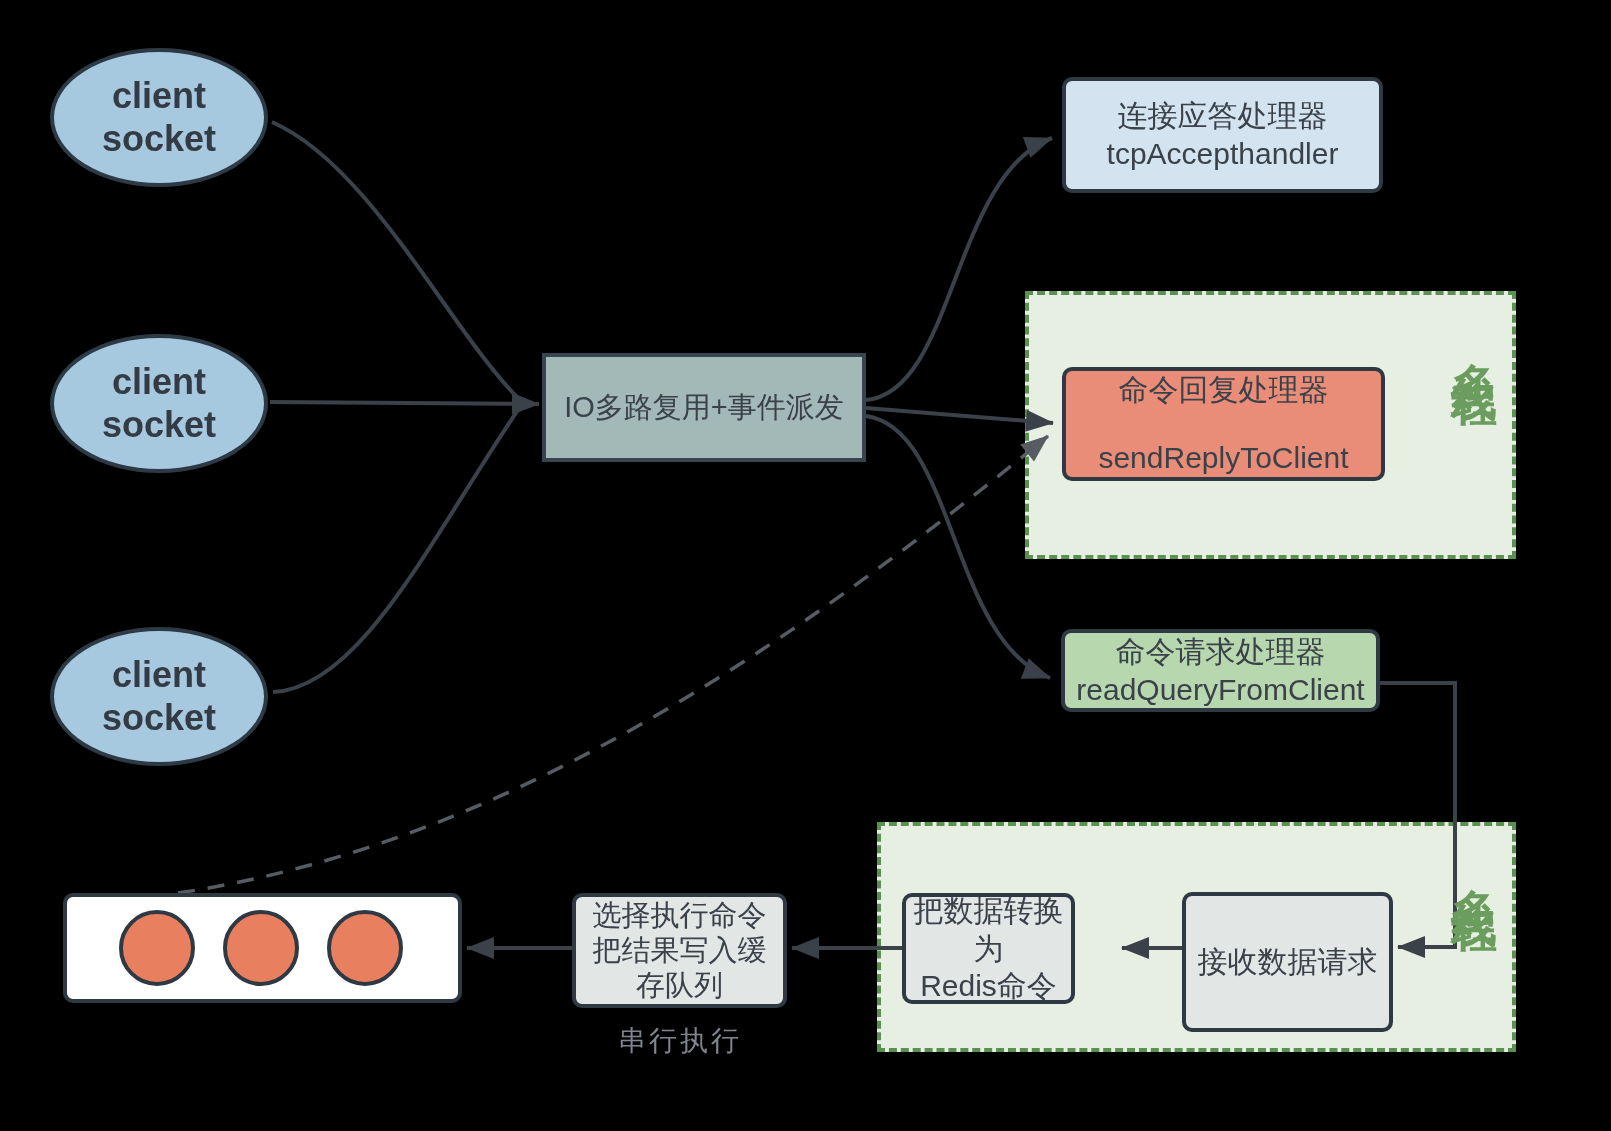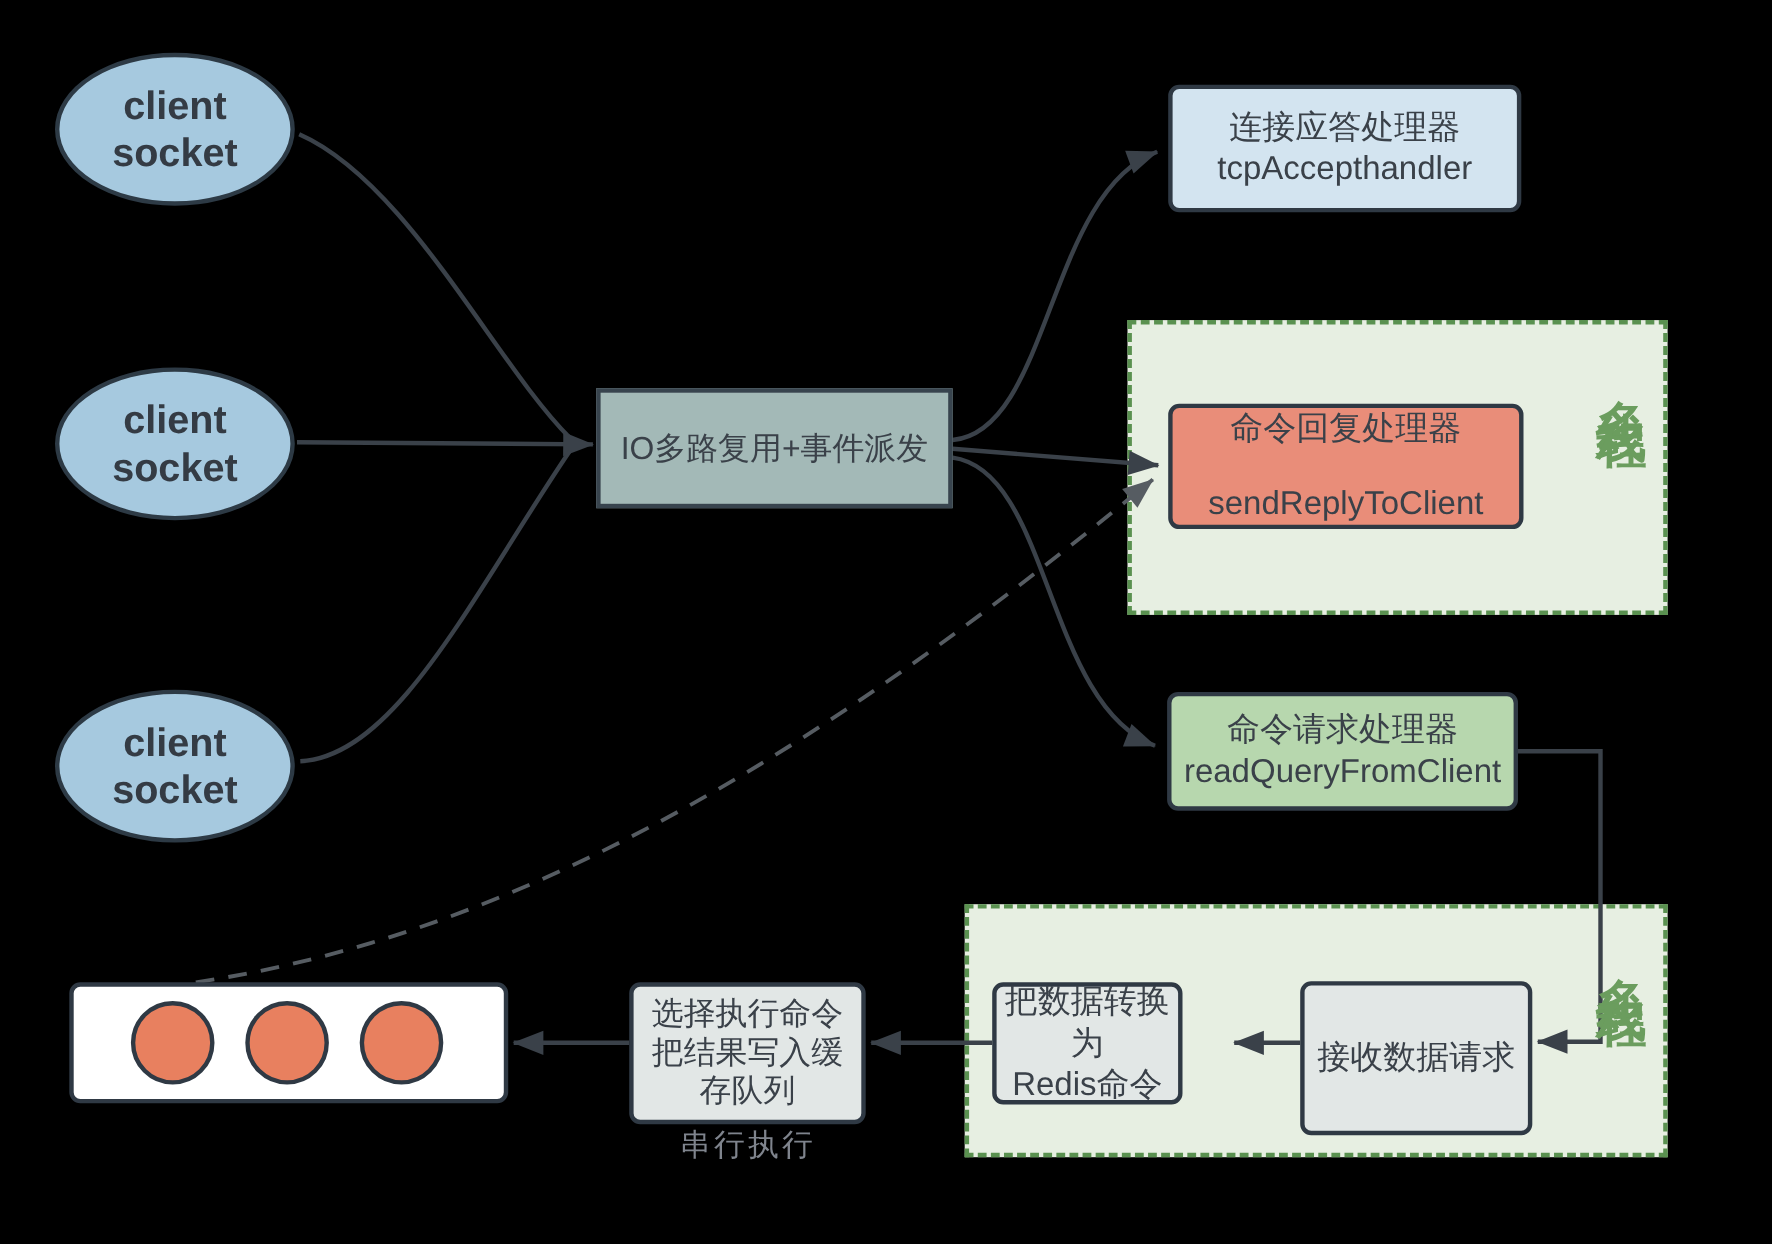--- a/index.html
+++ b/index.html
@@ -68,24 +68,24 @@
     font-size:29px;
   }
   .rounded{
     border:4px solid #2f3944;
     border-radius:10px;
     font-size:30px;
     line-height:1.26;
   }
   #tcp-accept{left:1062px;top:77px;width:321px;height:116px;background:#d3e4f0;}
   #send-reply{left:1062px;top:367px;width:323px;height:114px;background:#e98d79;justify-content:space-between;}
-  #read-query{left:1061px;top:629px;width:319px;height:108px;background:#b7d7ae;}
+  #read-query{left:1061px;top:629px;width:319px;height:83px;background:#b7d7ae;}
   #receive-request{left:1182px;top:892px;width:211px;height:140px;background:#e2e7e6;}
   #convert-redis{left:902px;top:893px;width:173px;height:111px;background:#e2e7e6;}
-  #execute-cmd{left:572px;top:893px;width:215px;height:129px;background:#e2e7e6;font-size:29px;line-height:1.2;}
+  #execute-cmd{left:572px;top:893px;width:215px;height:115px;background:#e2e7e6;font-size:29px;line-height:1.2;}
   #buffer-box{
     left:63px;top:893px;width:399px;height:110px;
     background:#ffffff;
     border:4px solid #2f3944;
     border-radius:10px;
     flex-direction:row;
     justify-content:flex-start;
     gap:28px;
     padding-left:52px;
   }

